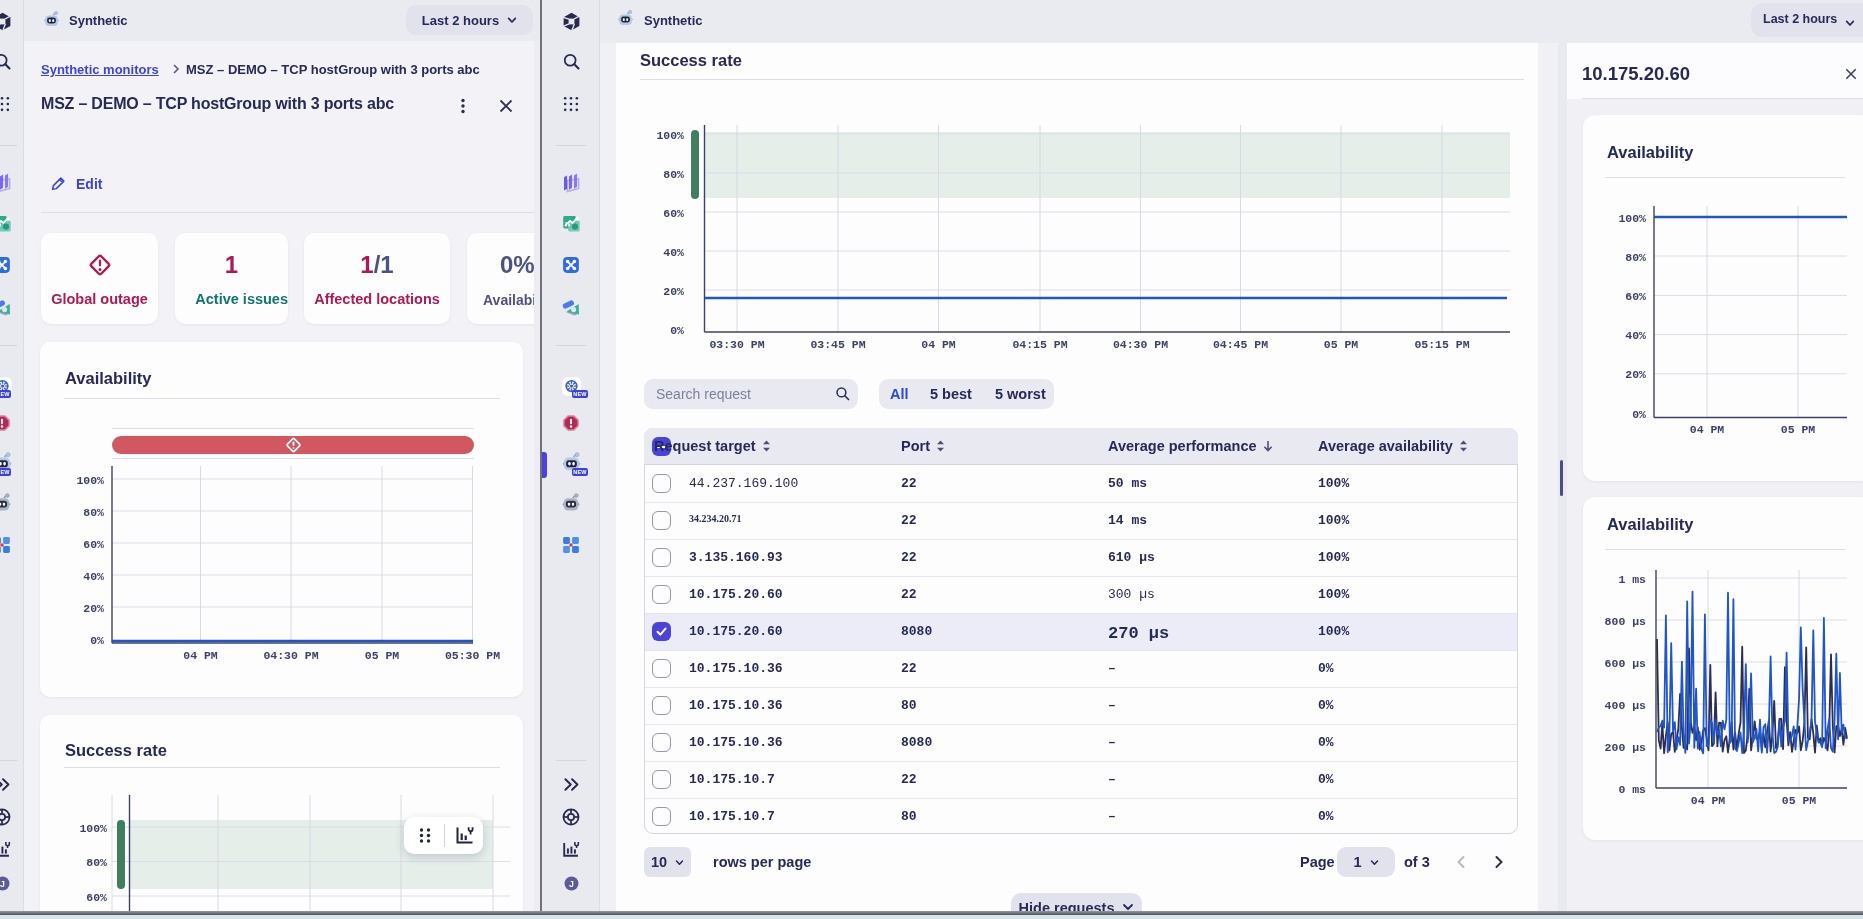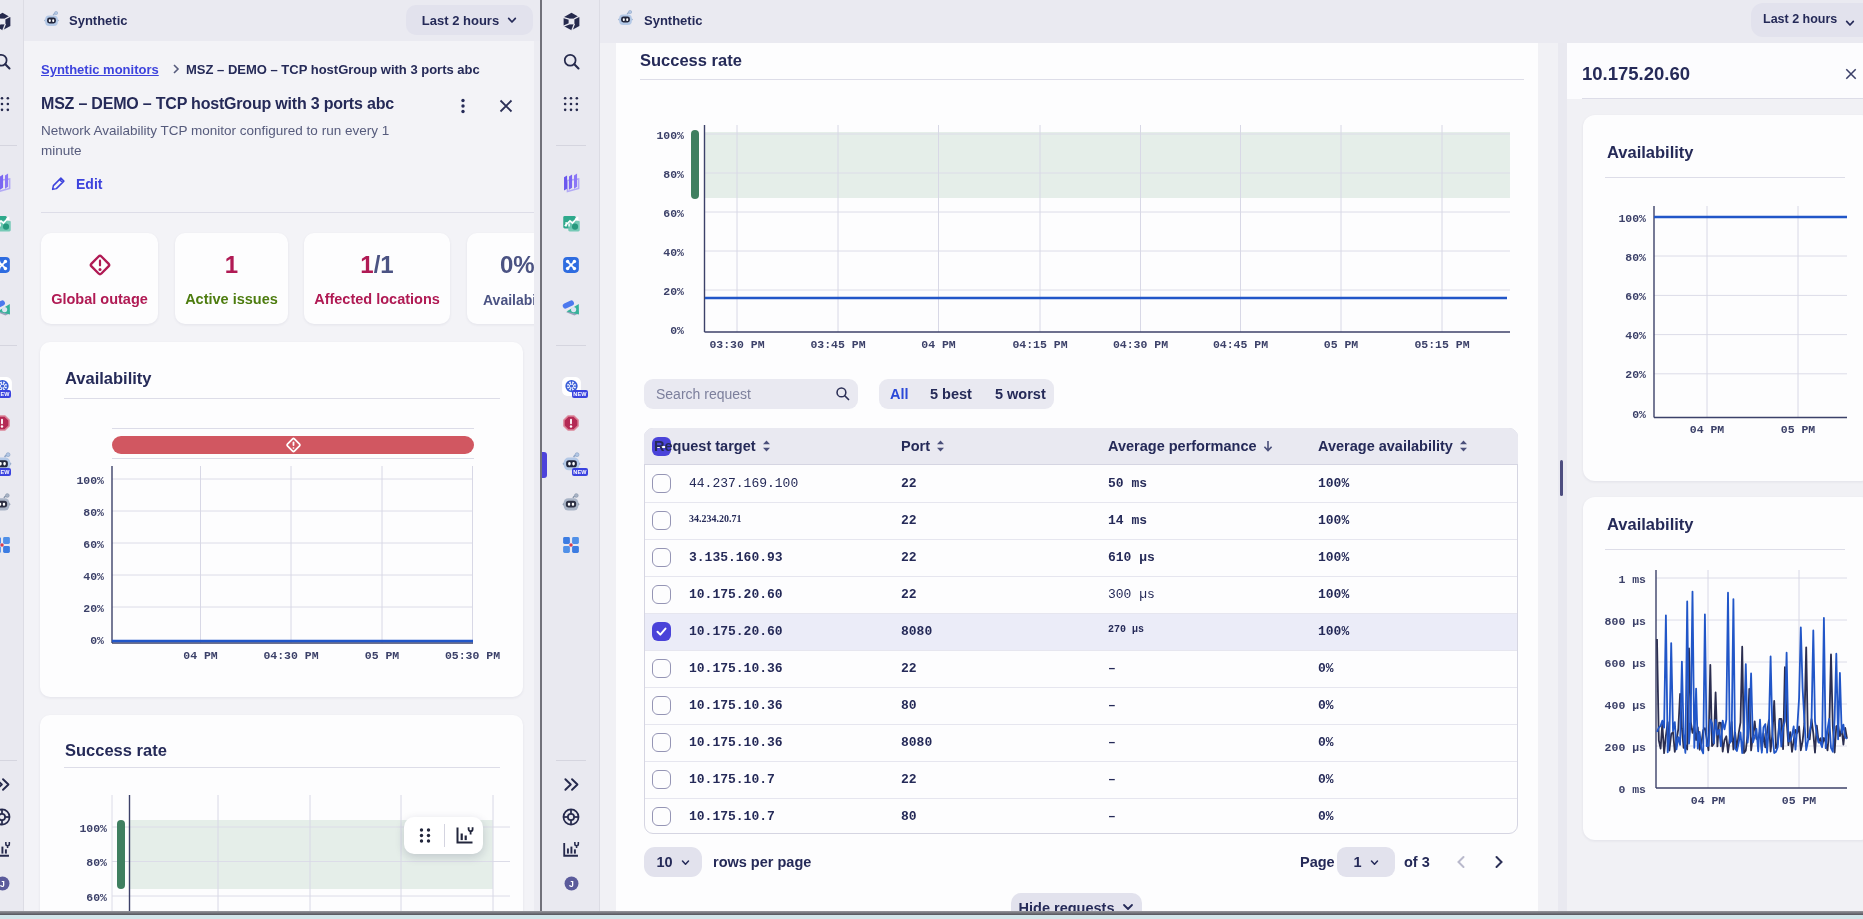--- a/index.html
+++ b/index.html
@@ -167,36 +167,35 @@
 <div class="abs navy" style="left:186px;top:62px;font-size:13px;font-weight:700">MSZ – DEMO – TCP hostGroup with 3 ports abc</div>
 <div class="abs navy" style="left:41px;top:95px;font-size:16px;font-weight:700;letter-spacing:-0.2px">MSZ – DEMO – TCP hostGroup with 3 ports abc</div>
 <svg class="abs" style="left:456px;top:98px" width="14" height="16" viewBox="0 0 14 16">
       <circle cx="7" cy="2.5" r="1.7" fill="#252a58"></circle>
       <circle cx="7" cy="8" r="1.7" fill="#252a58"></circle>
       <circle cx="7" cy="13.5" r="1.7" fill="#252a58"></circle>
     </svg>
 <svg class="abs" style="left:499px;top:99px" width="14" height="14" viewBox="0 0 14 14">
       <path d="M1.5 1.5 L12.5 12.5 M12.5 1.5 L1.5 12.5" stroke="#2c3057" stroke-width="1.8"></path>
     </svg>
-<div class="abs" style="left:41px;top:121px;width:370px;font-size:13.5px;line-height:20px;color:#565b7c">Network Availability TCP monitor configured to run every 1 minute</div>
 <svg class="abs" style="left:50px;top:174px" width="18" height="18" viewBox="0 0 24 24">
       <path d="M4.5 15.5 L14.5 5.5 18.5 9.5 8.5 19.5 3.5 20.5 Z M12.7 7.3 l4 4" fill="none" stroke="#3d43dd" stroke-width="2" stroke-linejoin="round"></path>
     </svg>
 <div class="abs" style="left:76px;top:176px;font-size:14px;font-weight:700;color:#3d43dd">Edit</div>
 <div class="hr" style="left:41px;top:212px;width:499px"></div>
 <div class="card" style="left:41px;top:233px;width:117px;height:91px"></div>
     <svg class="abs" style="left:83.5px;top:249px" width="32" height="32" viewBox="0 0 32 32">
       <rect x="9" y="9" width="14" height="14" rx="2" transform="rotate(45 16 16)" fill="none" stroke="#b01a54" stroke-width="2.4"></rect>
       <rect x="14.9" y="10.6" width="2.2" height="6.8" rx="1.1" fill="#b01a54"></rect>
       <circle cx="16" cy="20.4" r="1.5" fill="#b01a54"></circle>
     </svg>
     <div class="abs" style="left:41px;top:291px;width:117px;text-align:center;font-size:14.5px;font-weight:700;color:#b01a54;white-space:nowrap">Global outage</div>
 <div class="card" style="left:175px;top:233px;width:113px;height:91px"></div>
     <div class="abs" style="left:175px;top:251px;width:113px;text-align:center;font-size:24px;font-weight:700;color:#b01a54">1</div>
-    <div class="abs" style="left:175px;top:291px;width:113px;text-align:center;font-size:14.5px;font-weight:700;color:#4d7c0f;white-space:nowrap">Active issues</div>
+    <div class="abs" style="left:175px;top:291px;width:113px;text-align:right;font-size:14.5px;font-weight:700;color:#0f766e;white-space:nowrap">Active issues</div>
 <div class="card" style="left:304px;top:233px;width:146px;height:91px"></div>
     <div class="abs" style="left:304px;top:251px;width:146px;text-align:center;font-size:24px;font-weight:700;color:#b01a54"><span style="color:#b01a54">1</span><span style="color:#4b5383">/1</span></div>
     <div class="abs" style="left:304px;top:291px;width:146px;text-align:center;font-size:14.5px;font-weight:700;color:#b01a54;white-space:nowrap">Affected locations</div>
 <div class="card" style="left:467px;top:233px;width:147px;height:91px"></div>
 <div class="abs" style="left:500px;top:251px;font-size:24px;font-weight:700;color:#4b5383">0%</div>
 <div class="abs" style="left:483px;top:292px;font-size:14px;font-weight:700;color:#4b5383;white-space:nowrap">Availability t</div>
 <div class="card" style="left:40px;top:342px;width:483px;height:355px"></div>
 <div class="abs hd" style="left:65px;top:369px">Availability</div>
 <div class="hr" style="left:64px;top:398px;width:436px"></div>
 <svg style="position:absolute;left:40px;top:420px" width="483" height="252" viewBox="40 420 483 252">
@@ -514,21 +513,21 @@
 <div class="abs navy" style="left:1108px;top:587px;font-family:'Liberation Mono',monospace;font-size:13px;font-weight:400">300 µs</div>
 <div class="abs navy" style="left:1318px;top:587px;font-family:'Liberation Mono',monospace;font-size:13px;font-weight:700">100%</div>
 <div class="abs" style="left:645px;top:613px;width:872px;height:37px;background:#ebecf8"></div>
 <div class="abs" style="left:645px;top:613px;width:872px;height:1px;background:#e6e6ef"></div>
 <div class="abs" style="left:652px;top:622px;width:19px;height:19px;background:#4a43d9;border-radius:6px"></div>
 <svg class="abs" style="left:655px;top:625px" width="13" height="13" viewBox="0 0 13 13">
     <path d="M2.5 6.8 l2.8 2.8 L10.5 3.6" fill="none" stroke="#fff" stroke-width="2" stroke-linecap="round" stroke-linejoin="round"></path>
   </svg>
 <div class="abs navy" style="left:689px;top:624px;font-family:'Liberation Mono',monospace;font-size:13px;font-weight:700">10.175.20.60</div>
 <div class="abs navy" style="left:901px;top:624px;font-family:'Liberation Mono',monospace;font-size:13px;font-weight:700">8080</div>
-<div class="abs navy" style="left:1108px;top:624px;font-family:'Liberation Mono',monospace;font-size:10px;font-weight:700">270 µs</div>
+<div class="abs navy" style="left:1108px;top:624px;font-family:'Liberation Mono',monospace;font-size:17px;font-weight:700">270 µs</div>
 <div class="abs navy" style="left:1318px;top:624px;font-family:'Liberation Mono',monospace;font-size:13px;font-weight:700">100%</div>
 <div class="abs" style="left:645px;top:650px;width:872px;height:1px;background:#e6e6ef"></div>
 <div class="abs" style="left:652px;top:659px;width:19px;height:19px;background:#fdfdfe;border:1.8px solid #9595b5;border-radius:6px"></div>
 <div class="abs navy" style="left:689px;top:661px;font-family:'Liberation Mono',monospace;font-size:13px;font-weight:700">10.175.10.36</div>
 <div class="abs navy" style="left:901px;top:661px;font-family:'Liberation Mono',monospace;font-size:13px;font-weight:700">22</div>
 <div class="abs navy" style="left:1108px;top:661px;font-family:'Liberation Mono',monospace;font-size:13px;font-weight:700">–</div>
 <div class="abs navy" style="left:1318px;top:661px;font-family:'Liberation Mono',monospace;font-size:13px;font-weight:700">0%</div>
 <div class="abs" style="left:645px;top:687px;width:872px;height:1px;background:#e6e6ef"></div>
 <div class="abs" style="left:652px;top:696px;width:19px;height:19px;background:#fdfdfe;border:1.8px solid #9595b5;border-radius:6px"></div>
 <div class="abs navy" style="left:689px;top:698px;font-family:'Liberation Mono',monospace;font-size:13px;font-weight:700">10.175.10.36</div>
@@ -546,21 +545,21 @@
 <div class="abs navy" style="left:689px;top:772px;font-family:'Liberation Mono',monospace;font-size:13px;font-weight:700">10.175.10.7</div>
 <div class="abs navy" style="left:901px;top:772px;font-family:'Liberation Mono',monospace;font-size:13px;font-weight:700">22</div>
 <div class="abs navy" style="left:1108px;top:772px;font-family:'Liberation Mono',monospace;font-size:13px;font-weight:700">–</div>
 <div class="abs navy" style="left:1318px;top:772px;font-family:'Liberation Mono',monospace;font-size:13px;font-weight:700">0%</div>
 <div class="abs" style="left:645px;top:798px;width:872px;height:1px;background:#e6e6ef"></div>
 <div class="abs" style="left:652px;top:807px;width:19px;height:19px;background:#fdfdfe;border:1.8px solid #9595b5;border-radius:6px"></div>
 <div class="abs navy" style="left:689px;top:809px;font-family:'Liberation Mono',monospace;font-size:13px;font-weight:700">10.175.10.7</div>
 <div class="abs navy" style="left:901px;top:809px;font-family:'Liberation Mono',monospace;font-size:13px;font-weight:700">80</div>
 <div class="abs navy" style="left:1108px;top:809px;font-family:'Liberation Mono',monospace;font-size:13px;font-weight:700">–</div>
 <div class="abs navy" style="left:1318px;top:809px;font-family:'Liberation Mono',monospace;font-size:13px;font-weight:700">0%</div>
-<div class="btn" style="left:644px;top:847px;width:58px;height:30px;border-radius:11px;font-size:14.5px">10 <svg width="9" height="9" viewBox="0 0 12 12" style="vertical-align:-1px">
+<div class="btn" style="left:644px;top:847px;width:47px;height:30px;border-radius:6px;font-size:14.5px">10 <svg width="9" height="9" viewBox="0 0 12 12" style="vertical-align:-1px">
       <path d="M2 4 l4 4.4 4-4.4" fill="none" stroke="#252a58" stroke-width="2" stroke-linecap="round" stroke-linejoin="round"></path>
     </svg></div>
 <div class="abs navy" style="left:713px;top:854px;font-size:14.5px;font-weight:700">rows per page</div>
 <div class="abs navy" style="left:1300px;top:854px;font-size:14.5px;font-weight:700">Page</div>
 <div class="btn" style="left:1337px;top:847px;width:58px;height:30px;border-radius:9px;font-size:14.5px">1 <svg width="9" height="9" viewBox="0 0 12 12" style="vertical-align:-1px">
       <path d="M2 4 l4 4.4 4-4.4" fill="none" stroke="#252a58" stroke-width="2" stroke-linecap="round" stroke-linejoin="round"></path>
     </svg></div>
 <div class="abs navy" style="left:1404px;top:854px;font-size:14.5px;font-weight:700">of 3</div>
 <svg class="abs" style="left:1456px;top:855px" width="10" height="14" viewBox="0 0 10 14">
     <path d="M7.5 2 l-5 5 5 5" fill="none" stroke="#b9b9cc" stroke-width="2" stroke-linecap="round"></path>

